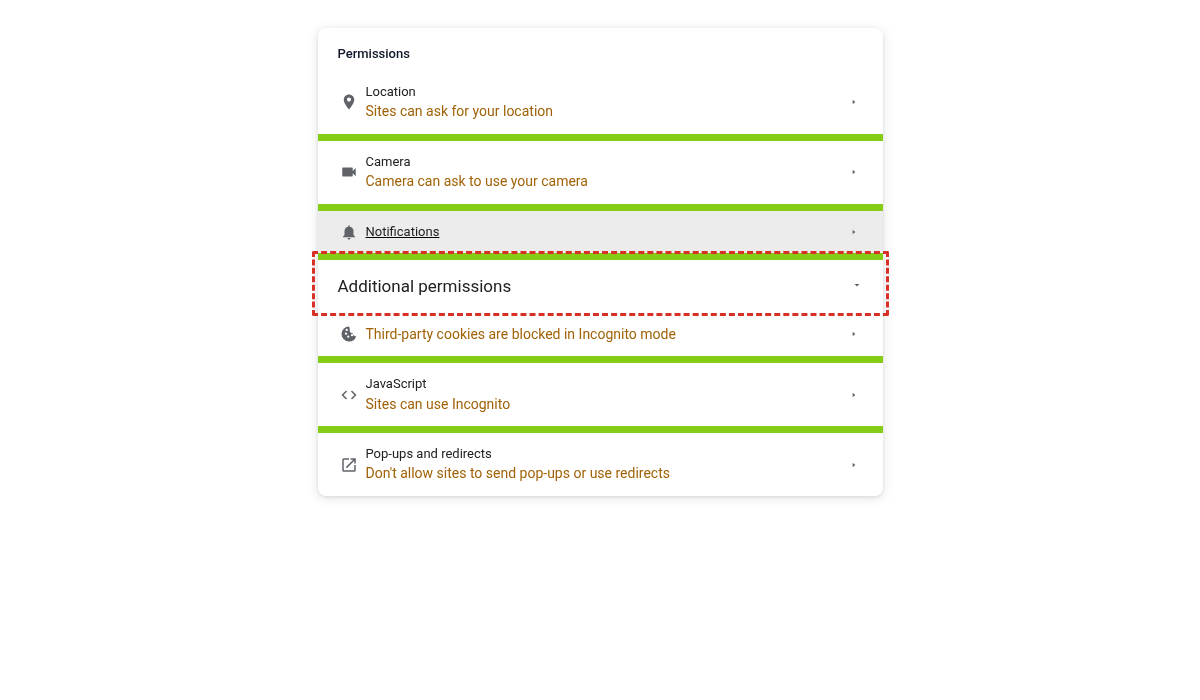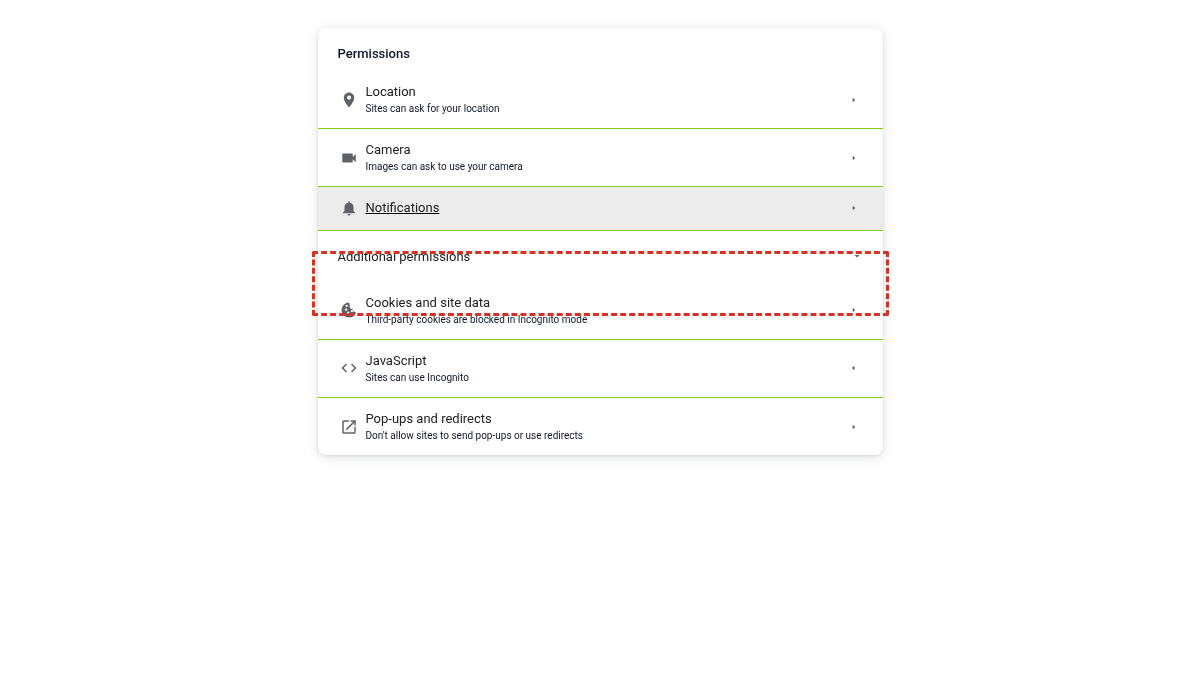--- a/index.html
+++ b/index.html
@@ -24,21 +24,21 @@
   .section-header {
     font-size: 13px;
     font-weight: 500;
     color: #0f172a;
     padding: 18px 20px 10px 20px;
   }
   .row {
     display: flex;
     align-items: center;
     padding: 12px 20px 12px 14px;
-    border-bottom: 1px solid #84cc16;
+    border-bottom: 7px solid #84cc16;
     cursor: pointer;
     position: relative;
   }
   .row:last-child { border-bottom: none; }
   .row .iconwrap {
     width: 34px;
     display: flex;
     align-items: center;
     justify-content: center;
     flex-shrink: 0;
@@ -50,22 +50,22 @@
     display: flex;
     flex-direction: column;
     min-width: 0;
   }
   .row .title {
     font-size: 13px;
     color: #202124;
     line-height: 1.4;
   }
   .row .subtitle {
-    font-size: 10px;
-    color: #0f172a;
+    font-size: 14px;
+    color: #a16207;
     line-height: 1.4;
     margin-top: 1px;
   }
   .row .arrow {
     width: 18px;
     display: flex;
     align-items: center;
     justify-content: center;
     flex-shrink: 0;
   }
@@ -73,21 +73,21 @@
   .row.hovered { background: #ececec; text-decoration: underline; }
   .additional {
     display: flex;
     align-items: center;
     padding: 16px 20px;
     cursor: pointer;
     border-bottom: none;
   }
   .additional .label {
     flex: 1 1 auto;
-    font-size: 13px;
+    font-size: 17px;
     color: #202124;
   }
   .additional .chev svg { width: 12px; height: 12px; fill: #5f6368; }
   .highlight-box {
     position: absolute;
     border: 3px dashed #d93025;
     border-radius: 2px;
     pointer-events: none;
   }
   .card-wrap {
@@ -120,21 +120,21 @@
     </div>
 
     <div class="row">
       <span class="iconwrap">
         <svg viewBox="0 0 24 24">
             <path d="M17 10.5V7a1 1 0 00-1-1H4a1 1 0 00-1 1v10a1 1 0 001 1h12a1 1 0 001-1v-3.5l4 4v-11l-4 4z"></path>
           </svg>
       </span>
       <span class="texts">
         <span class="title">Camera</span>
-        <span class="subtitle">Images can ask to use your camera</span>
+        <span class="subtitle">Camera can ask to use your camera</span>
       </span>
       <span class="arrow">
           <svg viewBox="0 0 24 24">
             <path d="M8 5l8 7-8 7z"></path>
           </svg>
         </span>
     </div>
 
 
     <div class="row hovered" id="notif-row">
@@ -162,21 +162,20 @@
     </div>
 
 
     <div class="row">
       <span class="iconwrap">
         <svg viewBox="0 0 24 24">
             <path d="M12 2a10 10 0 000 20 10 10 0 009.54-7.08A4 4 0 0117 11a4 4 0 01-4-4 4 4 0 01.08-.78A10 10 0 0012 2zM8 13a1.5 1.5 0 110-3 1.5 1.5 0 010 3zm3 4a1.5 1.5 0 110-3 1.5 1.5 0 010 3zm-2-9a1.5 1.5 0 110-3 1.5 1.5 0 010 3zm7 7a1.5 1.5 0 110-3 1.5 1.5 0 010 3z"></path>
           </svg>
       </span>
       <span class="texts">
-        <span class="title">Cookies and site data</span>
         <span class="subtitle">Third-party cookies are blocked in Incognito mode</span>
       </span>
       <span class="arrow">
           <svg viewBox="0 0 24 24">
             <path d="M8 5l8 7-8 7z"></path>
           </svg>
         </span>
     </div>
 
     <div class="row">

